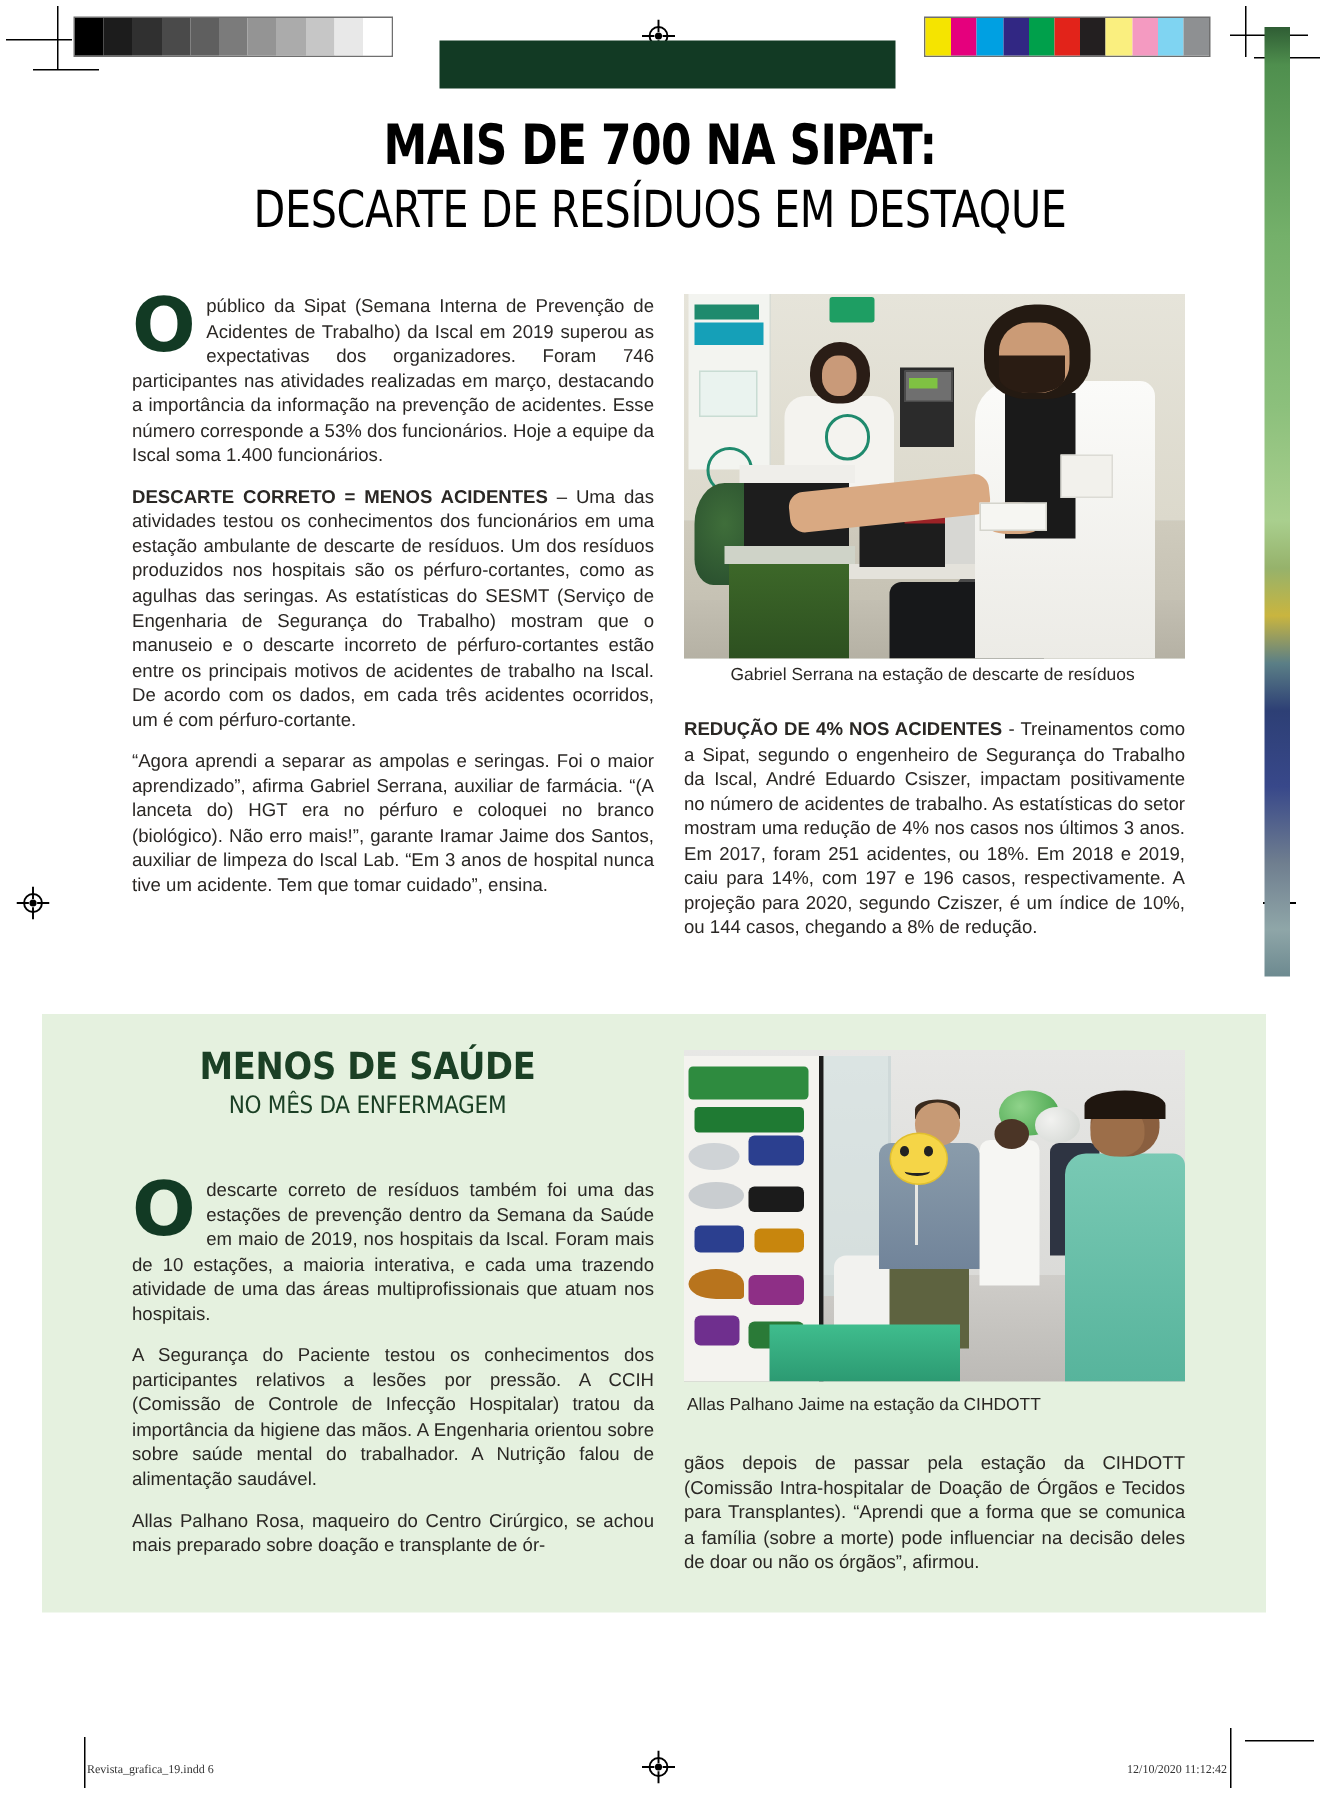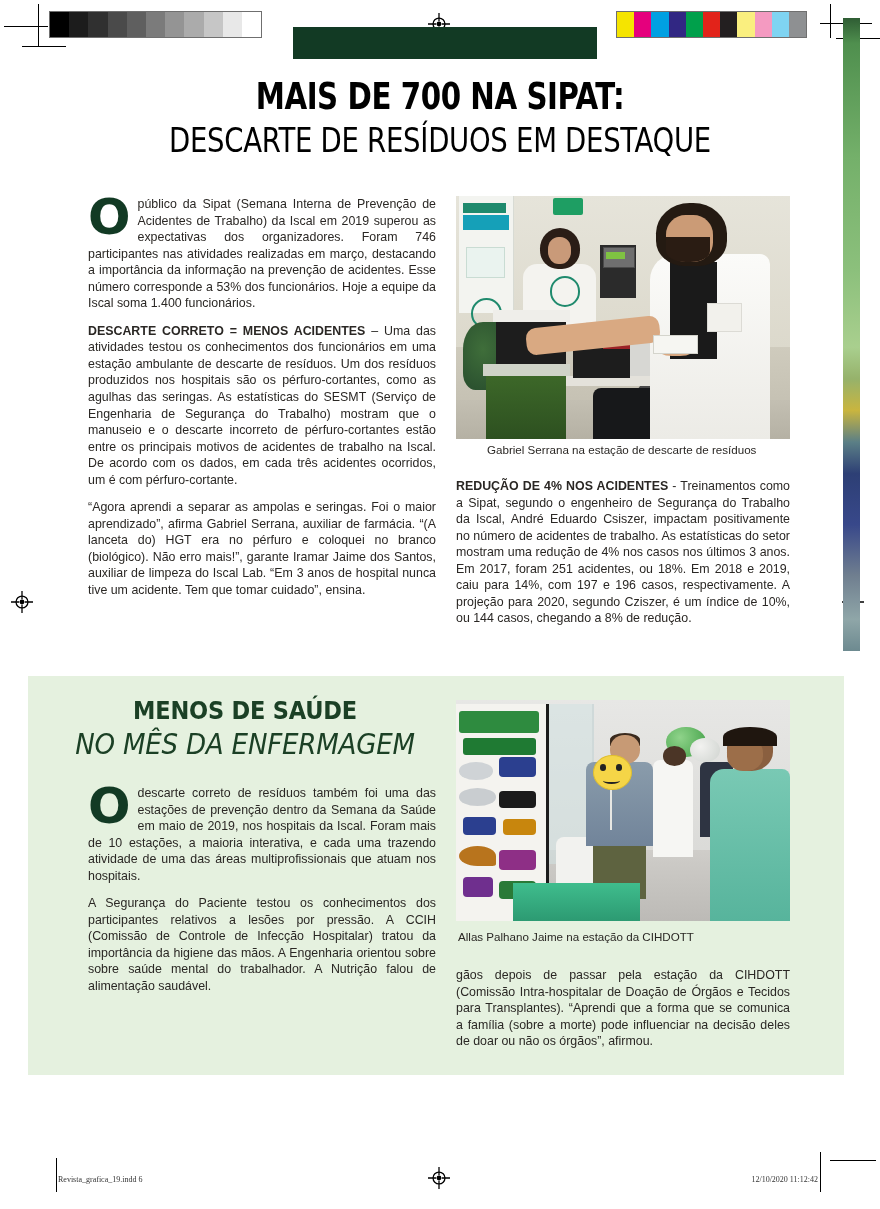--- a/index.html
+++ b/index.html
@@ -235,25 +235,24 @@
   }
   #sec-head-main {
     font-family: "DejaVu Sans Condensed", "Liberation Sans Narrow", "Liberation Sans", sans-serif;
     font-weight: bold;
     font-size: 25px;
     letter-spacing: -0.2px;
     line-height: 1.1;
   }
   #sec-head-sub {
     font-family: "DejaVu Sans Condensed", "Liberation Sans Narrow", "Liberation Sans", sans-serif;
-    font-size: 29px;
+    font-size: 16px;
     letter-spacing: -0.2px;
     line-height: 1.15;
     margin-top: 3px;
-    font-style: italic;
   }
   #col-left-bottom { left: 88px; top: 785px; width: 348px; }
   #col-right-bottom2 { left: 456px; top: 967px; width: 334px; }
 
   
   #footer { position: absolute; left: 0; top: 1094px; width: 880px; height: 34px; }
 
   #slug-left {
     position: absolute; left: 58px; top: 1175px;
     font-family: Liberation Serif, serif; font-size: 8px; color: #333;
@@ -394,20 +393,21 @@
 <div id="sec-head">
   <div id="sec-head-main">MENOS DE SAÚDE</div>
   <div id="sec-head-sub">NO MÊS DA ENFERMAGEM</div>
 </div>
 
 <div class="col" id="col-left-bottom">
   <p class="dropcap-para">
     <span class="dropcap">O</span><span>descarte correto de resíduos também foi uma das estações de prevenção dentro da Semana da Saúde em maio de 2019, nos hospitais da Iscal. Foram mais de 10 estações, a maioria interativa, e cada uma trazendo atividade de uma das áreas multiprofissionais que atuam nos hospitais.</span>
   </p>
   <p>A Segurança do Paciente testou os conhecimentos dos participantes relativos a lesões por pressão. A CCIH (Comissão de Controle de Infecção Hospitalar) tratou da importância da higiene das mãos.  A Engenharia orientou sobre sobre saúde mental do trabalhador. A Nutrição falou de alimentação saudável.</p>
+  <p>Allas Palhano Rosa, maqueiro do Centro Cirúrgico, se achou mais preparado sobre doação e transplante de ór-</p>
 </div>
 
 <div class="photo" id="photo-bottom">
   <div class="ph-layer b-wall"></div>
   <div class="ph-layer b-floor"></div>
   <div class="ph-layer b-balloons"></div>
   <div class="ph-layer b-balloons2"></div>
   <div class="ph-layer b-glass"></div>
   <div class="ph-layer b-board"></div>
   <div class="ph-layer b-bw1"></div>

